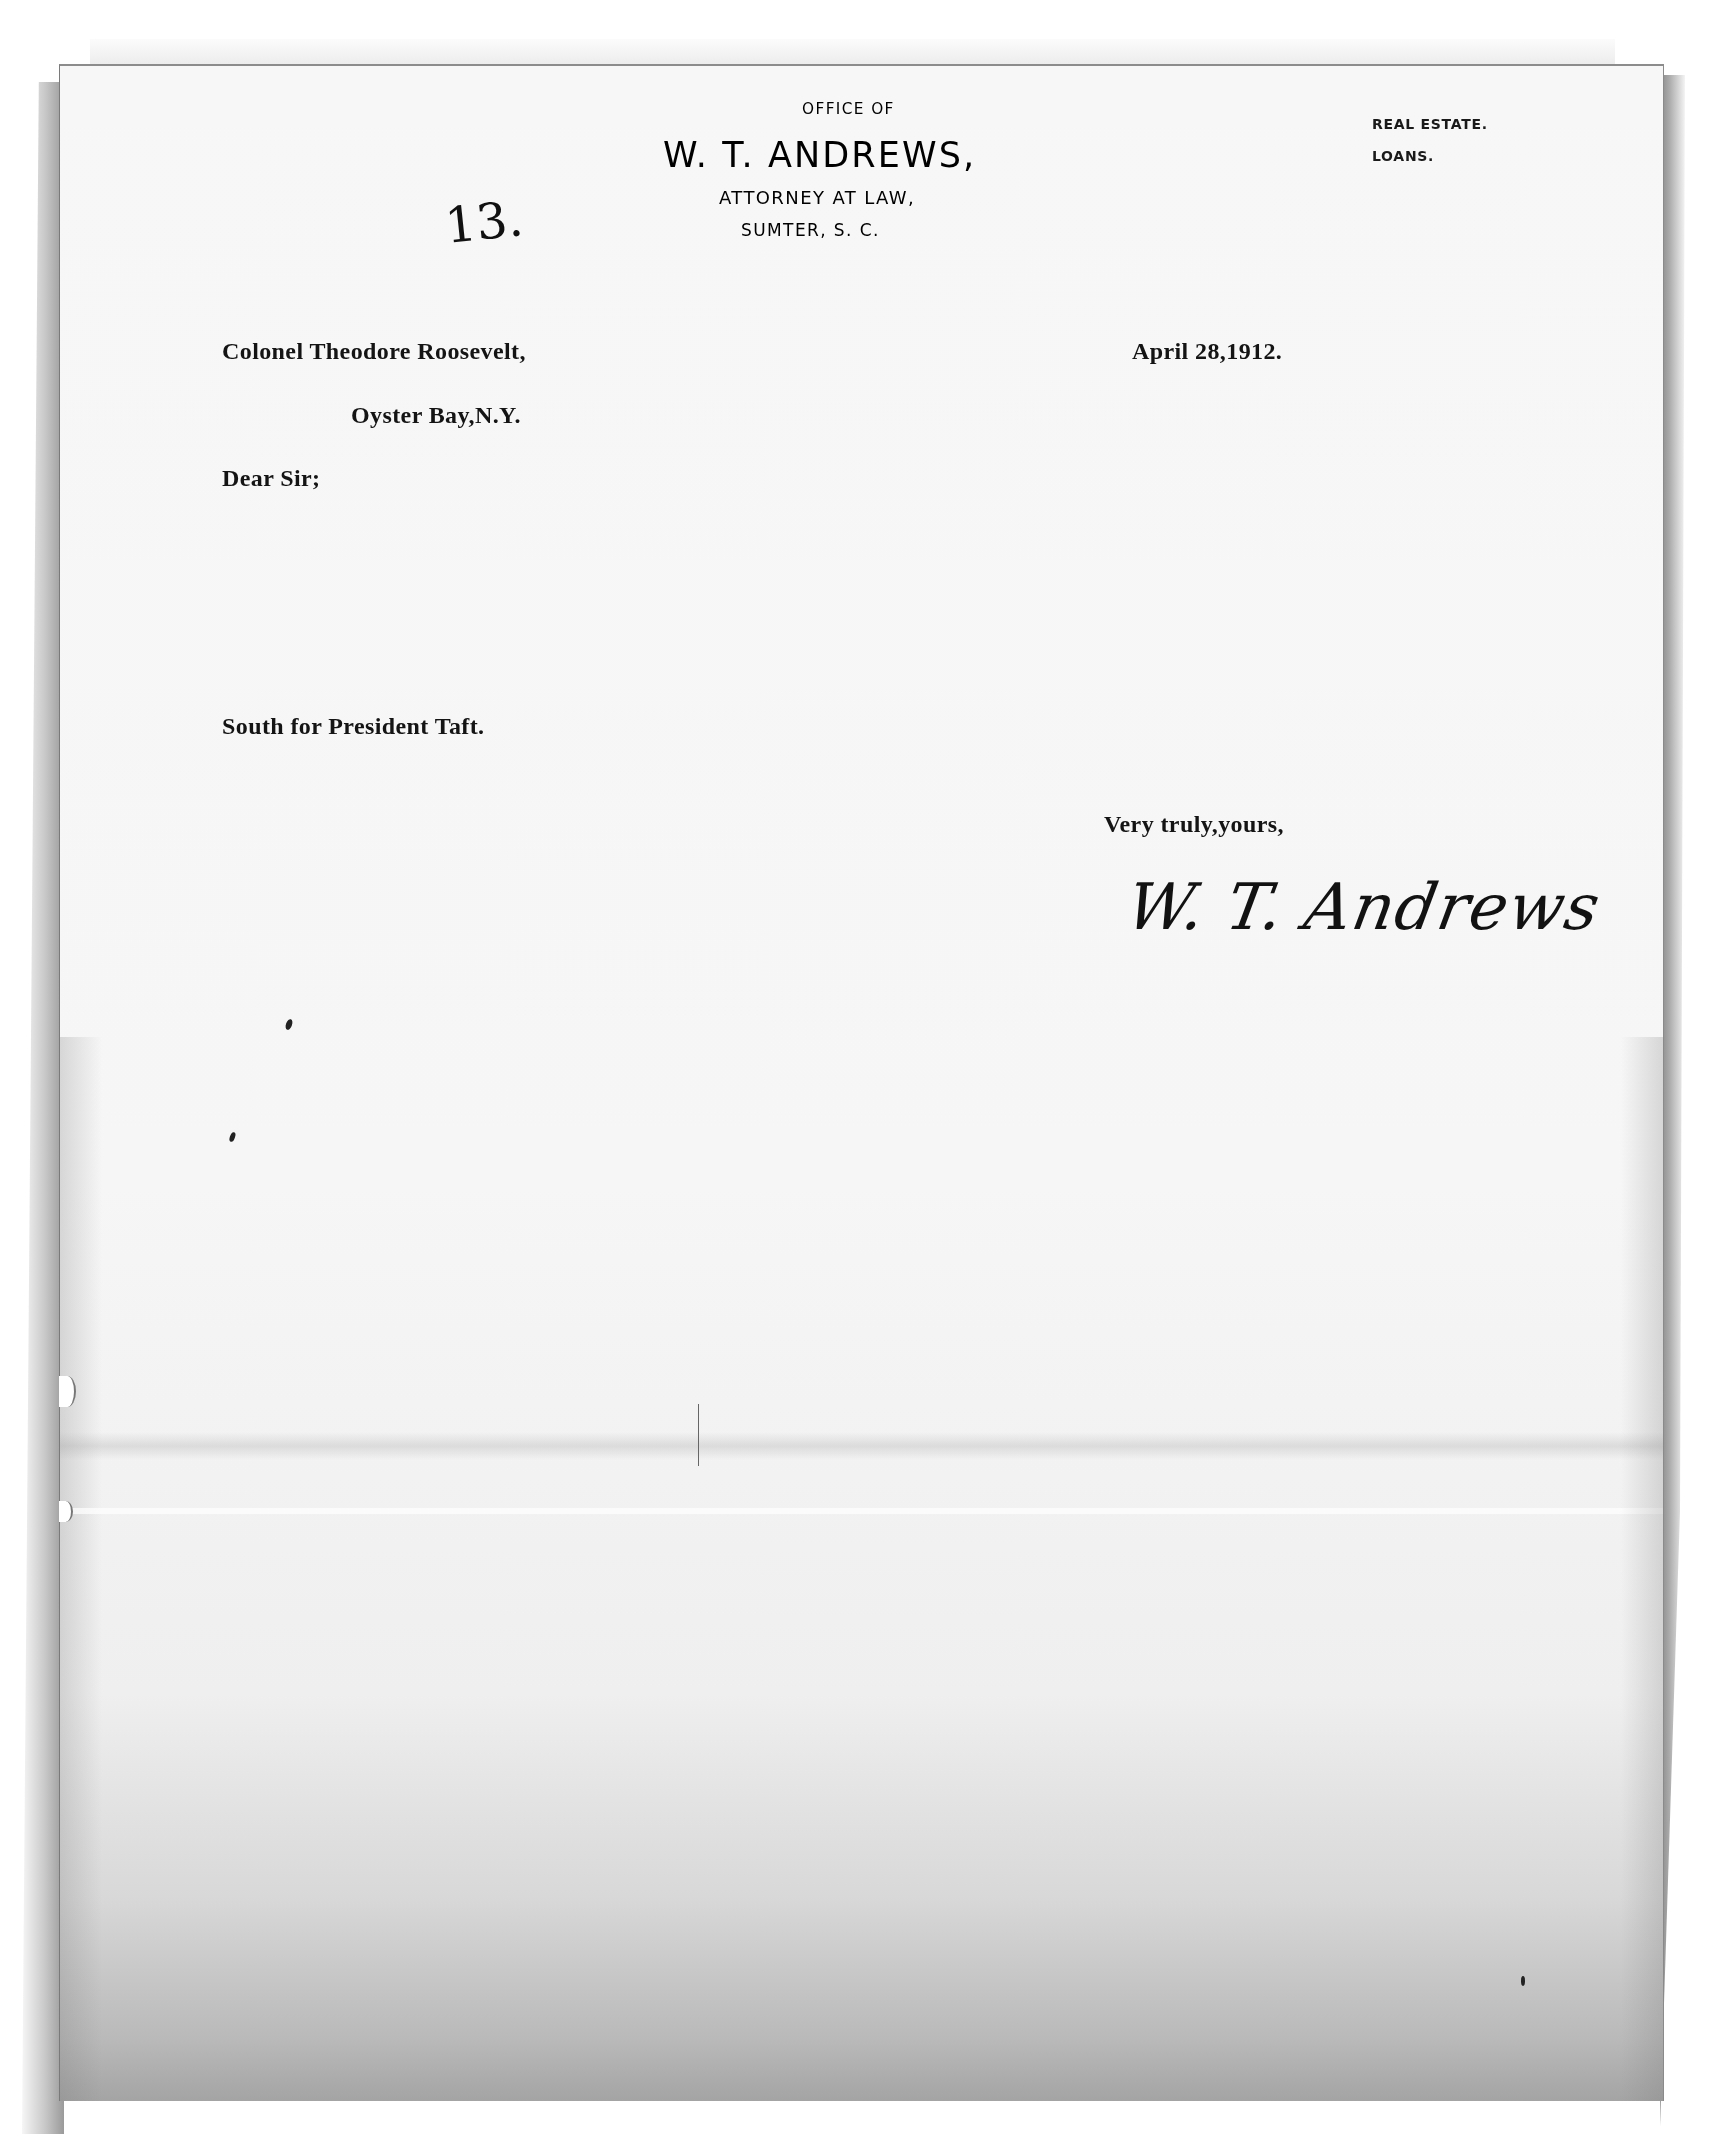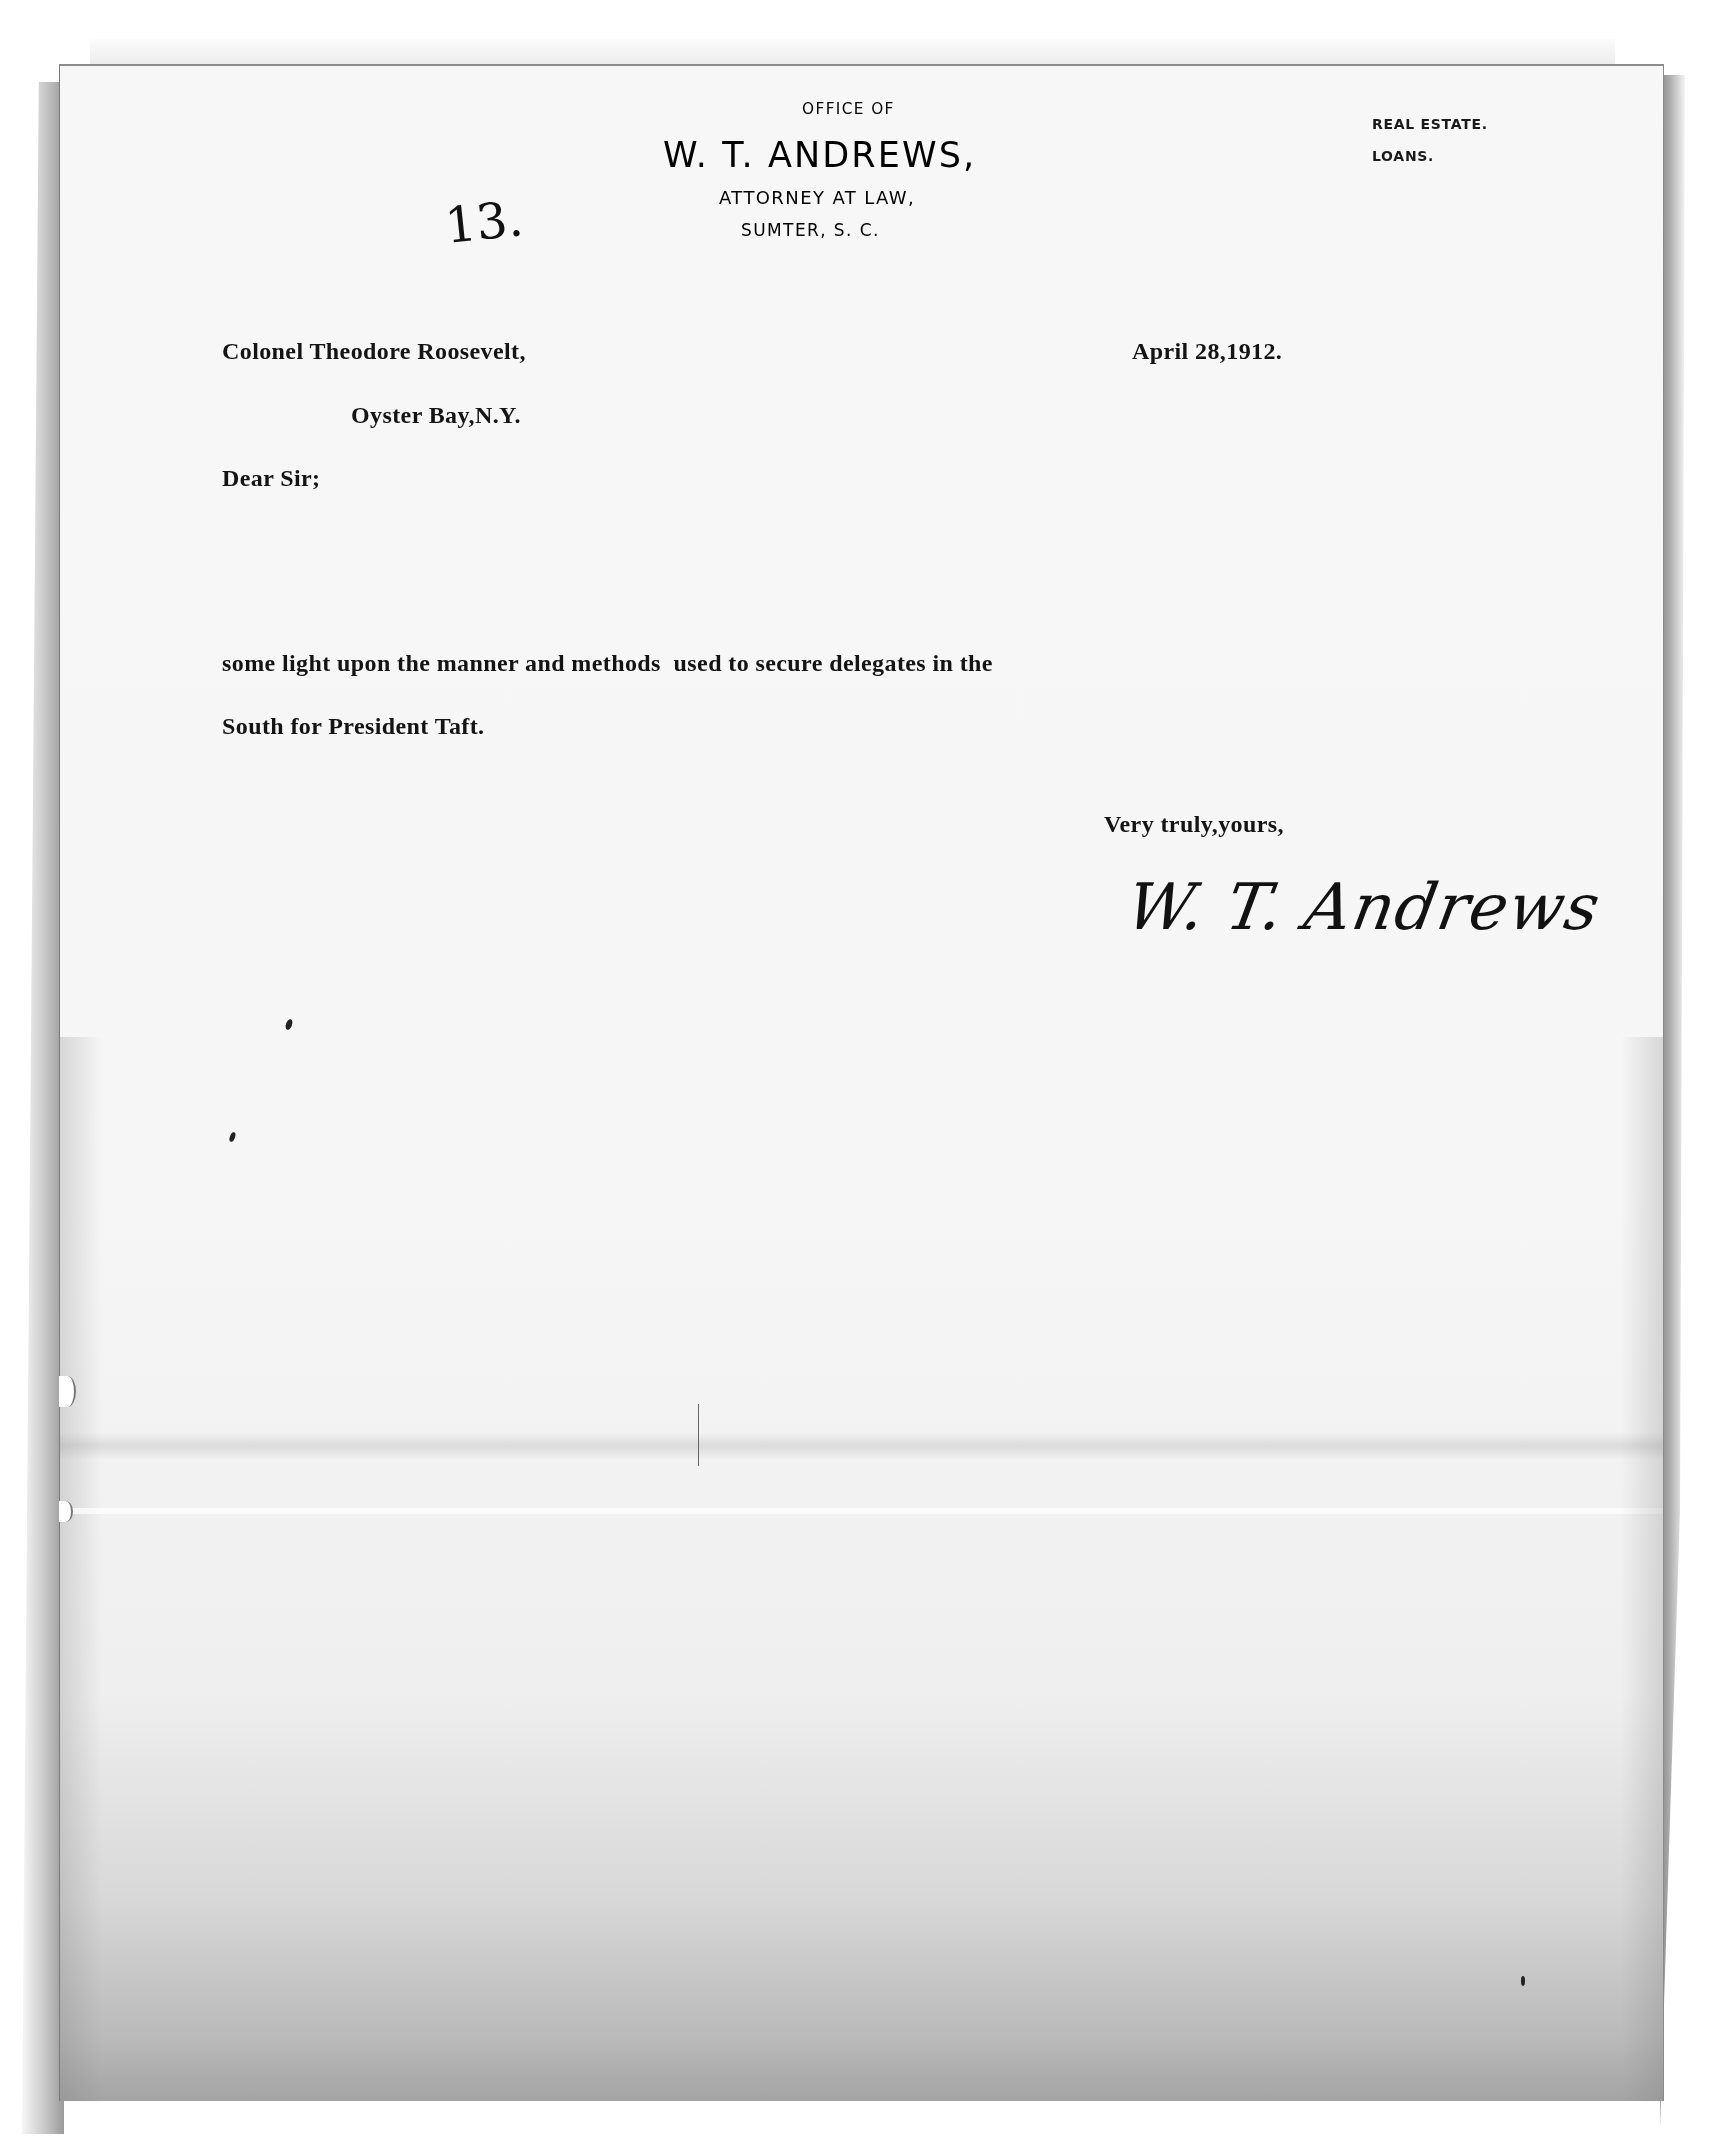--- a/index.html
+++ b/index.html
@@ -177,21 +177,20 @@
     <div>LOANS.</div>
   </div>
 
   <div class="file-number">13.</div>
 
   <div class="typed recipient">Colonel Theodore Roosevelt,</div>
   <div class="typed date">April 28,1912.</div>
   <div class="typed address">Oyster Bay,N.Y.</div>
   <div class="typed salutation">Dear Sir;</div>
 
-  <div class="typed body-line" style="top:584px;">some light upon the manner and methods  used to secure delegates in the</div>
   <div class="typed body-line" style="top:647px;text-align:right;">South for President Taft.</div>
 
   <div class="typed closing">Very truly,yours,</div>
   <div class="signature">W. T. Andrews</div>
 
   <div class="ink-spot" style="left:226px; top:953px; width:6.2px; height:11px; transform:rotate(20deg);"></div>
   <div class="ink-spot" style="left:170px; top:1066px; width:4.9px; height:9.7px; transform:rotate(20deg);"></div>
   <div class="ink-spot" style="left:1461px; top:1910px; width:4.2px; height:9.7px;"></div>
 </div>
 

